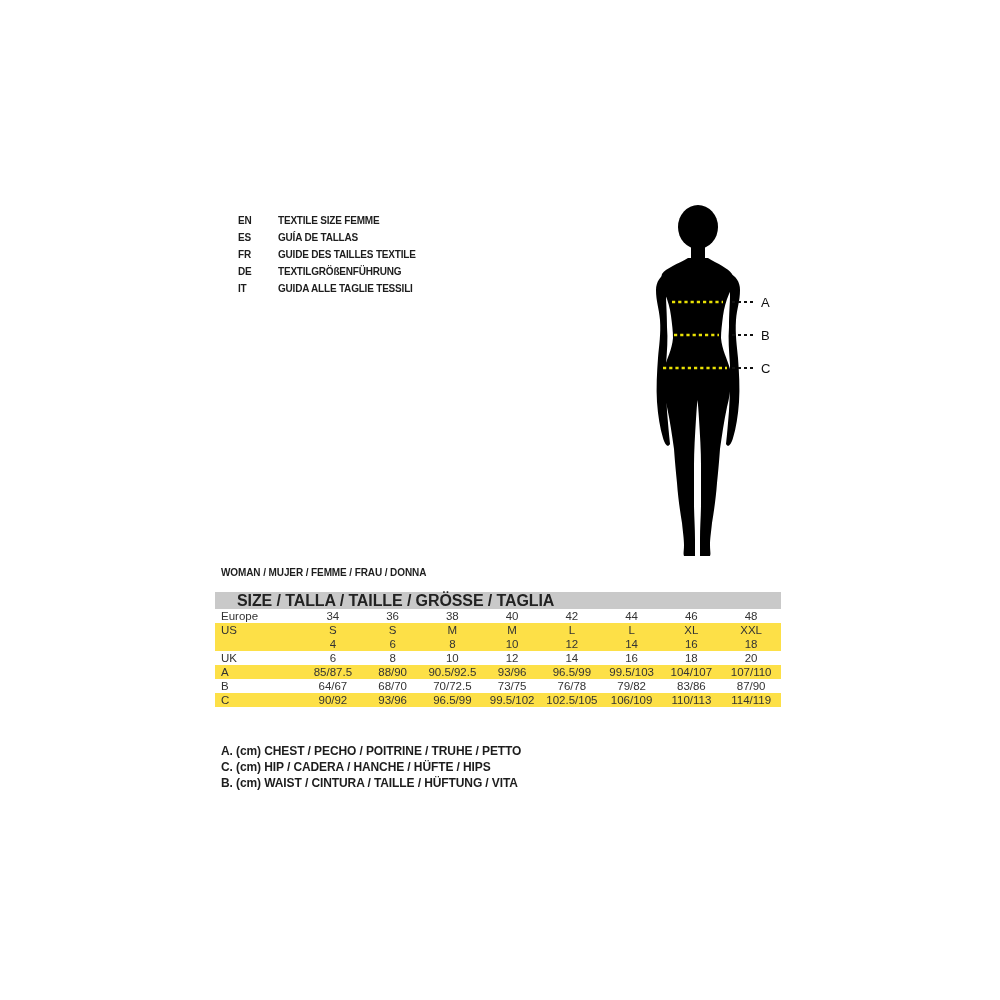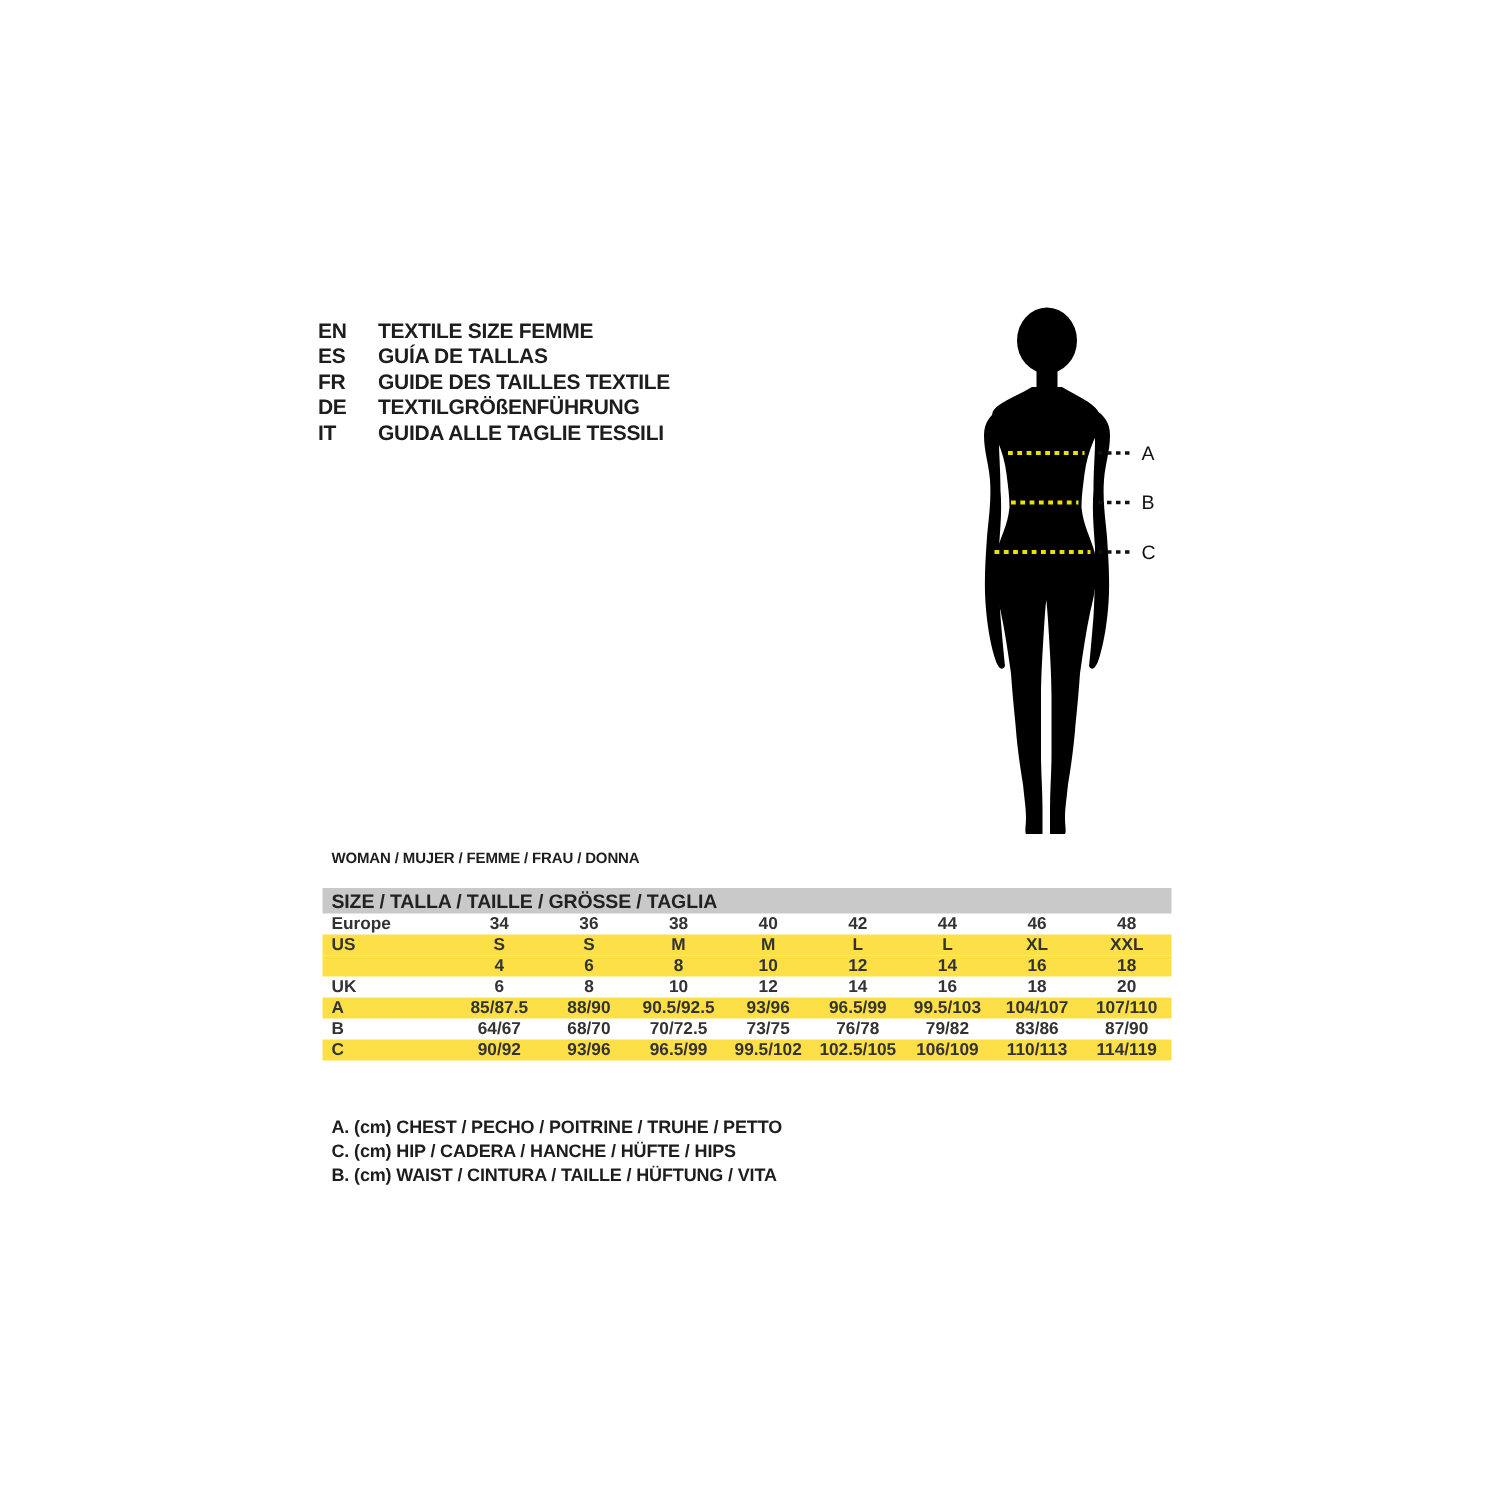--- a/index.html
+++ b/index.html
@@ -1,32 +1,32 @@
 <!DOCTYPE html>
 <html><head>
 <meta charset="utf-8">
 <style>
   html,body { margin:0; padding:0; background:#ffffff; }
   .canvas {
     position:relative; width:1000px; height:1000px; background:#ffffff;
     font-family:"Liberation Sans", sans-serif; color:#1d1d1d; overflow:hidden;
   }
   
-  .lang-block { position:absolute; left:212px; top:212px; font-weight:bold;
-    font-size:14px; letter-spacing:-0.2px; }
+  .lang-block { position:absolute; left:238px; top:212px; font-weight:bold;
+    font-size:10px; letter-spacing:-0.2px; }
   .lang-row { display:flex; height:17px; line-height:17px; }
   .lang-code { width:40px; }
   
   .gender-heading { position:absolute; left:221px; top:567px; font-weight:bold;
     font-size:10px; letter-spacing:-0.1px; }
   
   .size-table { position:absolute; left:215px; top:592px; width:566px; font-size:11.5px; }
   .size-table-header { height:17px; line-height:17px; background:#c9c9c9;
-    font-weight:bold; font-size:13px; padding-left:6px; letter-spacing:-0.1px; color:#222; }
-  .t-row { display:flex; height:14px; line-height:14px; color:#333;font-weight:bold; }
+    font-weight:bold; font-size:16px; padding-left:22px; letter-spacing:-0.1px; color:#222; }
+  .t-row { display:flex; height:14px; line-height:14px; color:#333; }
   .t-row.shaded { background:#fde047; }
   .t-label { width:82px; padding-left:6px; }
   .t-cell { flex:1; text-align:center; }
   
   .legend { position:absolute; left:221px; top:744px; font-weight:bold;
     font-size:12px; line-height:15.8px; letter-spacing:-0.1px; }
   
   .figure { position:absolute; left:648px; top:204px; width:135px; height:356px; }
   .figure svg { display:block; }
   .marker-label { font-family:"Liberation Sans", sans-serif; font-size:13px; fill:#111; }

